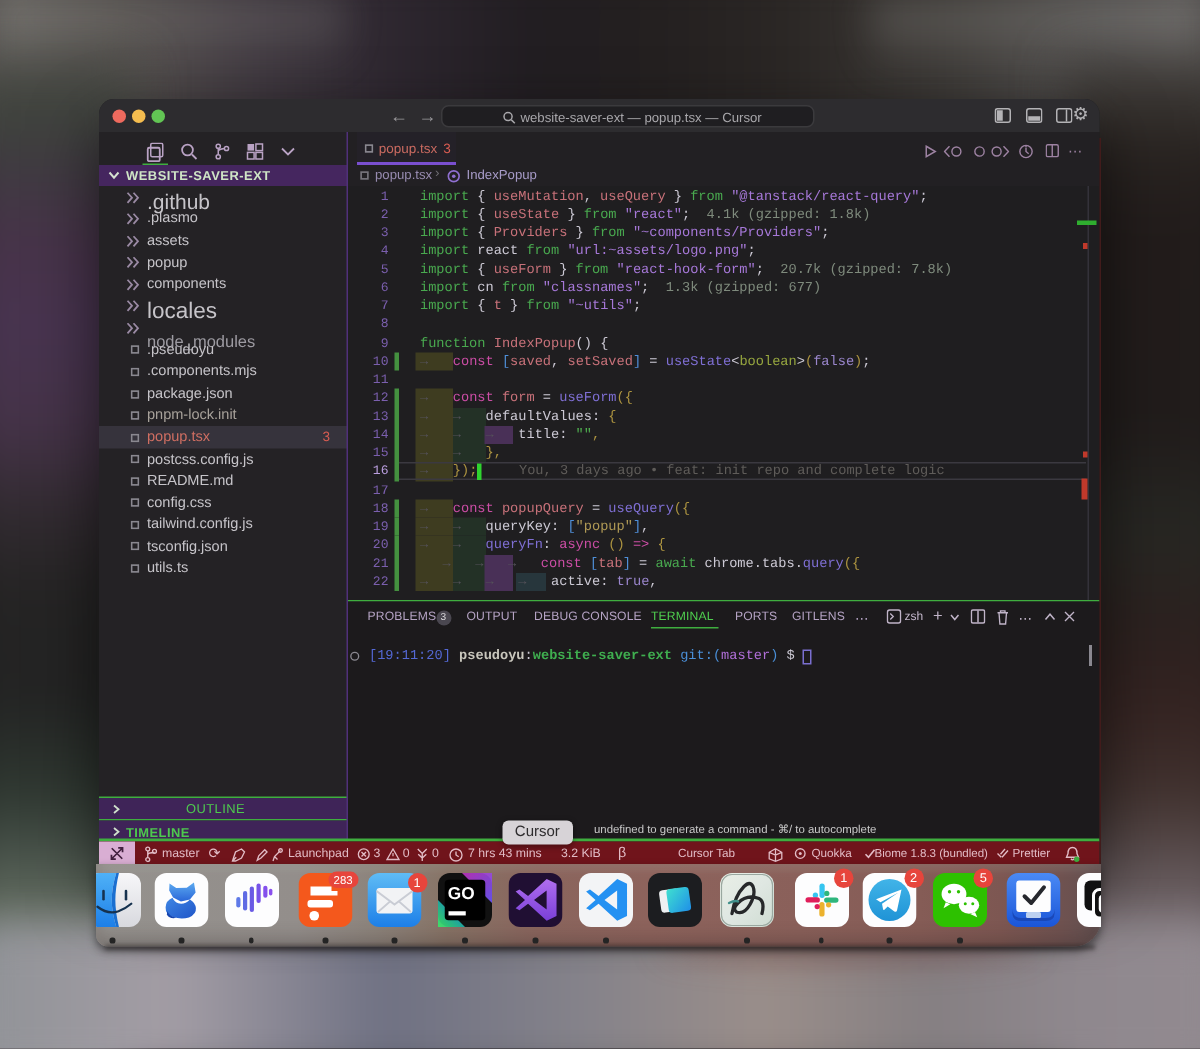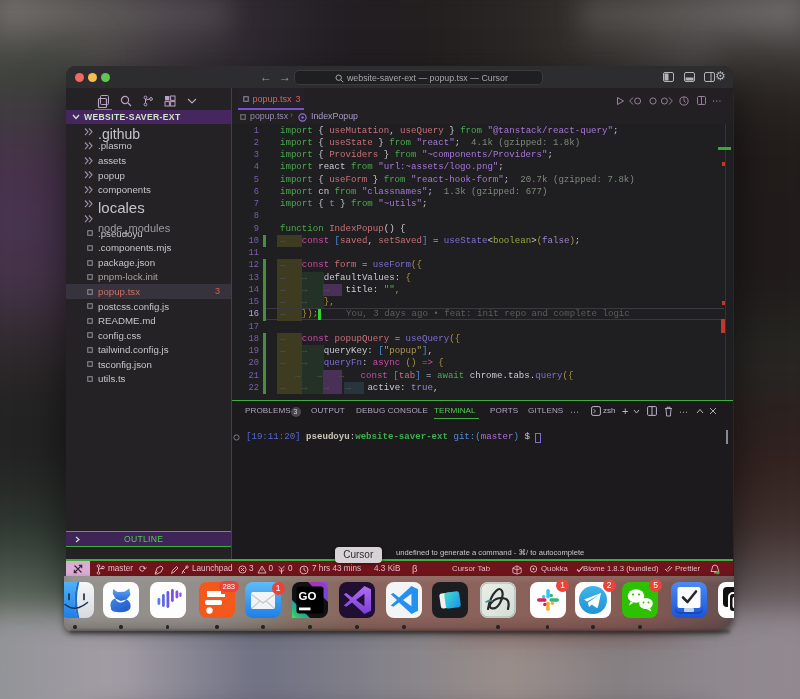--- a/index.html
+++ b/index.html
@@ -177,20 +177,26 @@
     </div>
 
     <div class="abs" style="left:0;top:442.5px;width:166px;height:1px;background:#3fae3f;"></div>
     <div class="abs" style="left:0;top:443.5px;width:166px;height:14.5px;background:#3f2458;">
       <svg class="abs" style="left:9px;top:4.5px;" width="5" height="7" viewBox="0 0 5 7">
           <path d="M1 1 L4 3.5 L1 6" fill="none" stroke="#cfe0cc" stroke-width="1.2"></path>
         </svg>
       <div class="abs" style="left:22px;top:2.8px;font-size:8.6px;font-weight:normal;letter-spacing:0.3px;color:#4ec94e;margin-left:36px;">OUTLINE</div>
     </div>
     <div class="abs" style="left:0;top:458px;width:166px;height:1px;background:#3fae3f;"></div>
+    <div class="abs" style="left:0;top:459px;width:166px;height:13.5px;background:#3f2458;">
+      <svg class="abs" style="left:9px;top:4px;" width="5" height="7" viewBox="0 0 5 7">
+          <path d="M1 1 L4 3.5 L1 6" fill="none" stroke="#cfe0cc" stroke-width="1.2"></path>
+        </svg>
+      <div class="abs" style="left:18px;top:2.5px;font-size:8.6px;font-weight:bold;letter-spacing:0.3px;color:#4ec94e;">TIMELINE</div>
+    </div>
   </div>
 
   <div class="abs" style="left:164.5px;top:22px;width:1.5px;height:473px;background:#50307a;"></div>
 
   <div class="abs" style="left:166px;top:22px;width:501px;height:44px;background:#222023;"></div>
   <div class="abs" style="left:166px;top:58px;width:501px;height:276px;background:#1f1e20;"></div>
 
   <div class="abs" style="left:172px;top:22px;width:66px;height:22px;background:#242128;border-bottom:2px solid #7a4fd0;">
     <svg class="abs" style="left:5px;top:8px;" width="6" height="6" viewBox="0 0 6 6">
         <rect x="0.75" y="0.75" width="4.5" height="4.5" fill="none" stroke="#8a8890" stroke-width="1.1"></rect>
@@ -411,21 +417,21 @@
   <div class="sbt" style="left:202.5px;">0</div>
   <svg class="abs" style="left:211px;top:498.5px;" width="9" height="10" viewBox="0 0 9 10">
       <path d="M4.5 4 V9 M4.5 4 L1.5 1 M4.5 4 L7.5 1 M4.5 7 L1.8 4.5 M4.5 7 L7.2 4.5" fill="none" stroke="#e2bcc6" stroke-width="0.9"></path>
     </svg>
   <div class="sbt" style="left:222px;">0</div>
   <svg class="abs" style="left:233px;top:498.5px;" width="10" height="10" viewBox="0 0 10 10">
       <circle cx="5" cy="5" r="4" fill="none" stroke="#e2bcc6" stroke-width="0.9"></circle>
       <path d="M5 2.6 V5 L6.8 6.2" fill="none" stroke="#e2bcc6" stroke-width="0.9"></path>
     </svg>
   <div class="sbt" style="left:246px;">7 hrs 43 mins</div>
-  <div class="sbt" style="left:308px;">4.3 KiB</div>
+  <div class="sbt" style="left:308px;">3.2 KiB</div>
   <div class="sbt" style="left:346px;font-size:9.5px;top:496.8px;">β</div>
   <div class="sbt" style="left:386px;font-size:7.8px;">Cursor Tab</div>
   <svg class="abs" style="left:446px;top:498.5px;" width="10" height="10" viewBox="0 0 10 10">
       <path d="M5 0.8 L9.2 3.2 V7.6 L5 9.2 L0.8 7.6 V3.2 Z M5 0.8 V5 M0.8 3.2 L5 5 L9.2 3.2 M5 9.2 V5" fill="none" stroke="#e2bcc6" stroke-width="0.85"></path>
     </svg>
   <svg class="abs" style="left:463px;top:499px;" width="9" height="8" viewBox="0 0 9 8">
       <circle cx="4.5" cy="4" r="3.2" fill="none" stroke="#e2bcc6" stroke-width="0.9"></circle>
       <circle cx="4.5" cy="4" r="1" fill="#e2bcc6"></circle>
     </svg>
   <div class="sbt" style="left:475px;font-size:7.8px;">Quokka</div>

